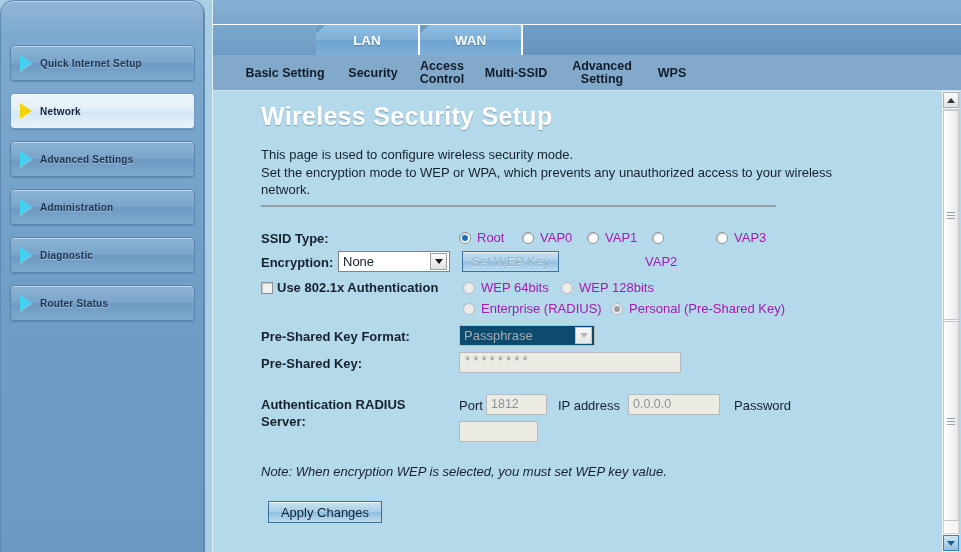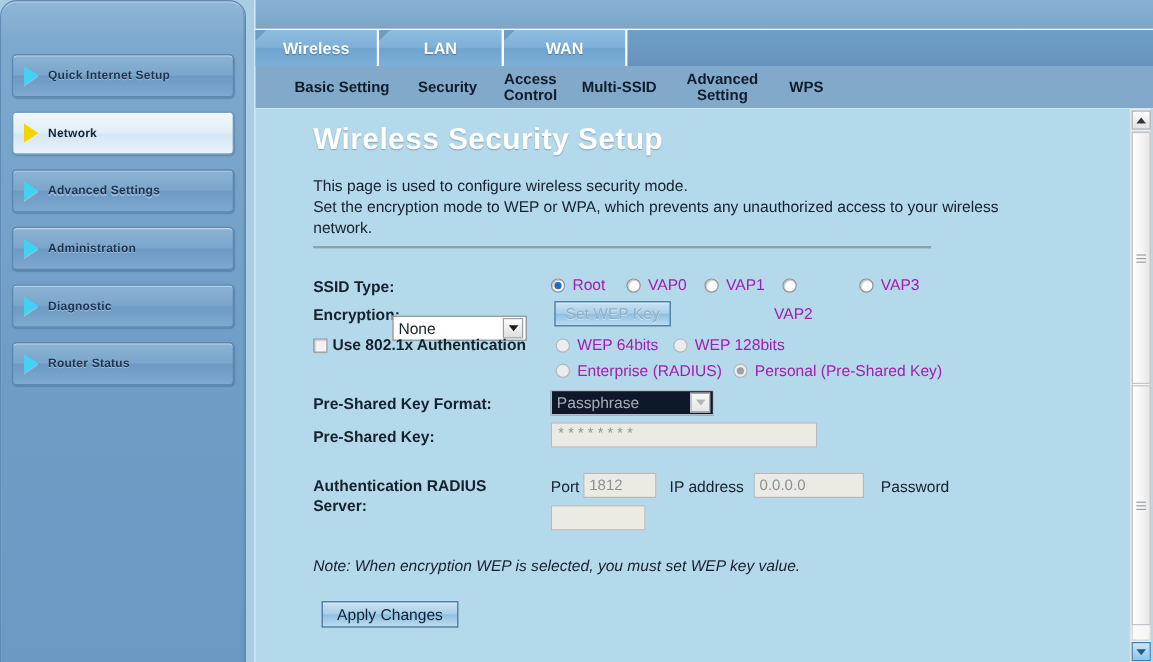--- a/index.html
+++ b/index.html
@@ -174,21 +174,21 @@
     background:linear-gradient(to bottom,#fdfdfd,#dedede);
     border:1px solid #9aa0a6;
     display:flex;align-items:center;justify-content:center;
     box-sizing:border-box;
   }
   .select .arw i{
     display:block;width:0;height:0;
     border-left:4px solid transparent;border-right:4px solid transparent;
     border-top:5px solid #1a1a1a;
   }
-  .select.dis{background:#0f172a;border-color:#b9bdc1;color:#a8adb2;}
+  .select.dis{background:#0c4a6e;border-color:#b9bdc1;color:#a8adb2;}
   .select.dis .arw{background:linear-gradient(to bottom,#f8f8f8,#e6e6e6);border-color:#c3c7cb;}
   .select.dis .arw i{border-top-color:#b2b6ba;}
 
   .txt{
     position:absolute;height:21px;
     background:#ebebe4;border:1px solid #b6babe;
     box-sizing:border-box;
     font-size:12.5px;color:#8b9096;
     padding-left:4px;line-height:19px;
     overflow:hidden;white-space:nowrap;
@@ -287,23 +287,20 @@
         <span class="tri"></span>
         <span class="nav-label">Router Status</span>
       </div>
     </div>
   </div>
 
   <div class="content">
     <div class="tabstrip-bg"></div>
 
     <div class="tabs">
-      <div class="tab t1">
-          <span>Wireless</span>
-        </div>
       <div class="tab t2">
           <span>LAN</span>
         </div>
       <div class="tab t3">
           <span>WAN</span>
         </div>
       <div class="tab-filler"></div>
     </div>
 
     <div class="subtabs">
@@ -347,21 +344,21 @@
         <span class="radio" style="left:374px;top:3px;"></span>
         <span class="rlbl" style="left:392px;top:1px;">VAP1</span>
         <span class="radio" style="left:439px;top:3px;"></span>
         <span class="rlbl" style="left:432px;top:1px;margin-top:24px;">VAP2</span>
         <span class="radio" style="left:503px;top:3px;"></span>
         <span class="rlbl" style="left:521px;top:1px;">VAP3</span>
       </div>
 
       <div class="row" style="top:160px;height:24px;">
         <span class="lbl" style="left:48px;top:4px;">Encryption:</span>
-        <div class="select" style="left:114px;top:0px;width:112px;margin-top:12px;">
+        <div class="select" style="left:125px;top:0px;width:112px;">
           <span class="val">None</span>
           <span class="arw">
               <i></i>
             </span>
         </div>
         <div class="btn dis" style="left:249px;top:0px;width:97px;">
           <span>Set WEP Key</span>
         </div>
       </div>
 

